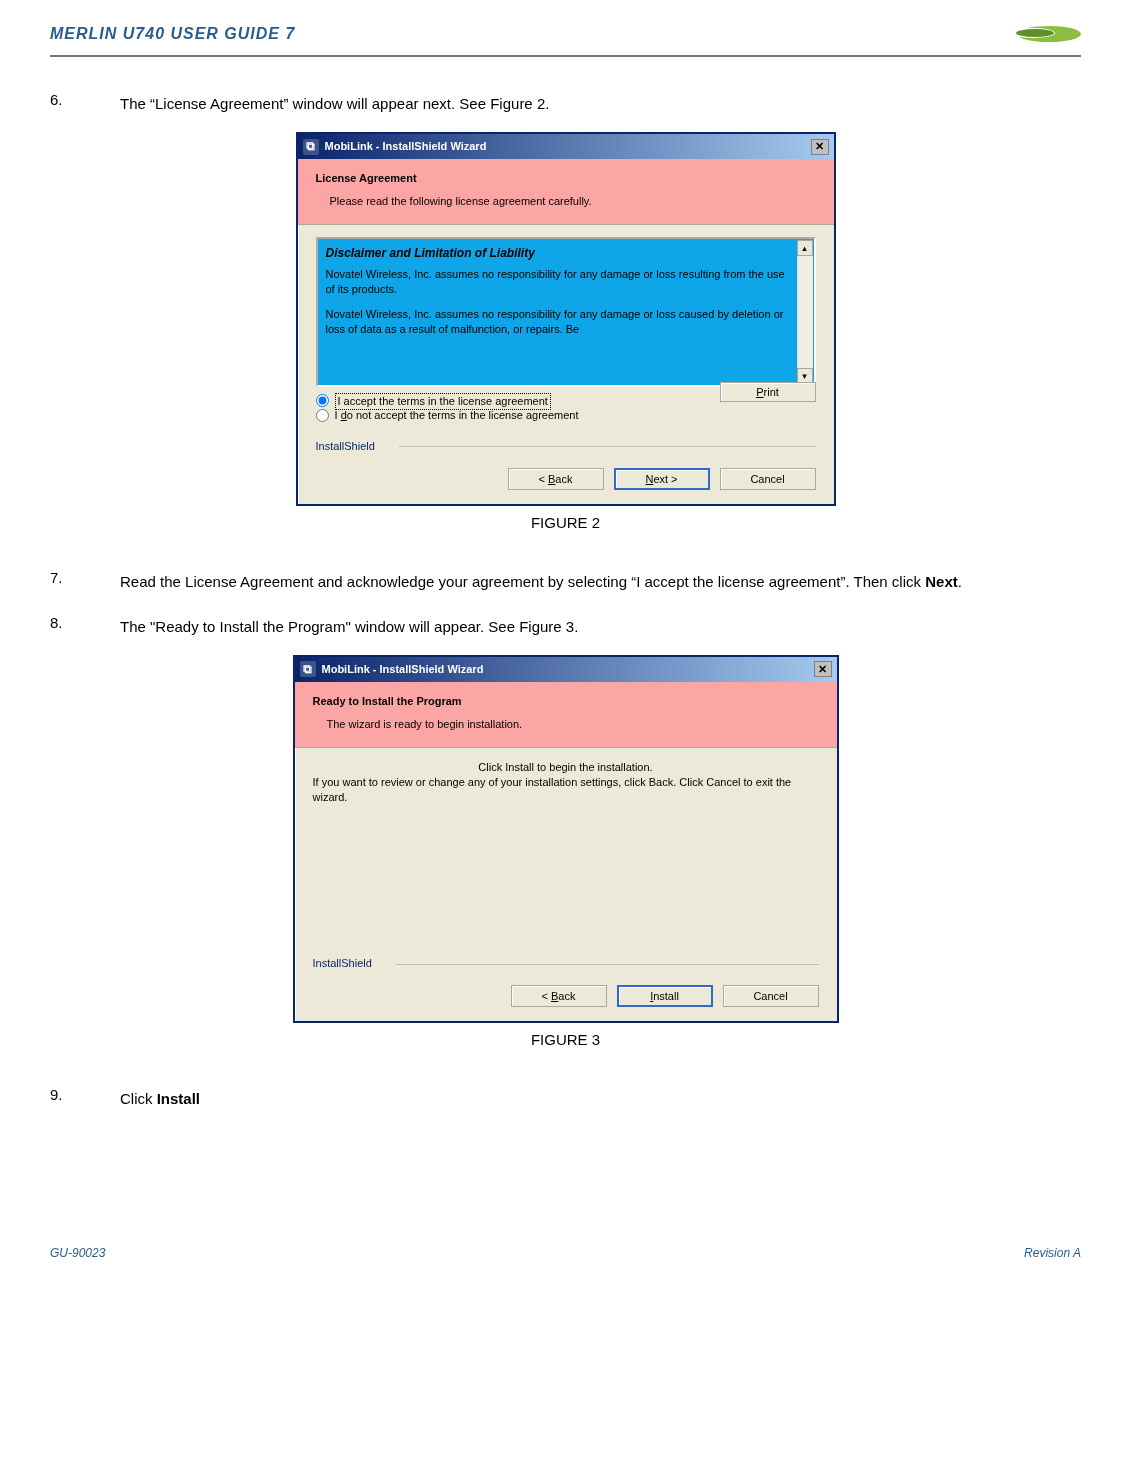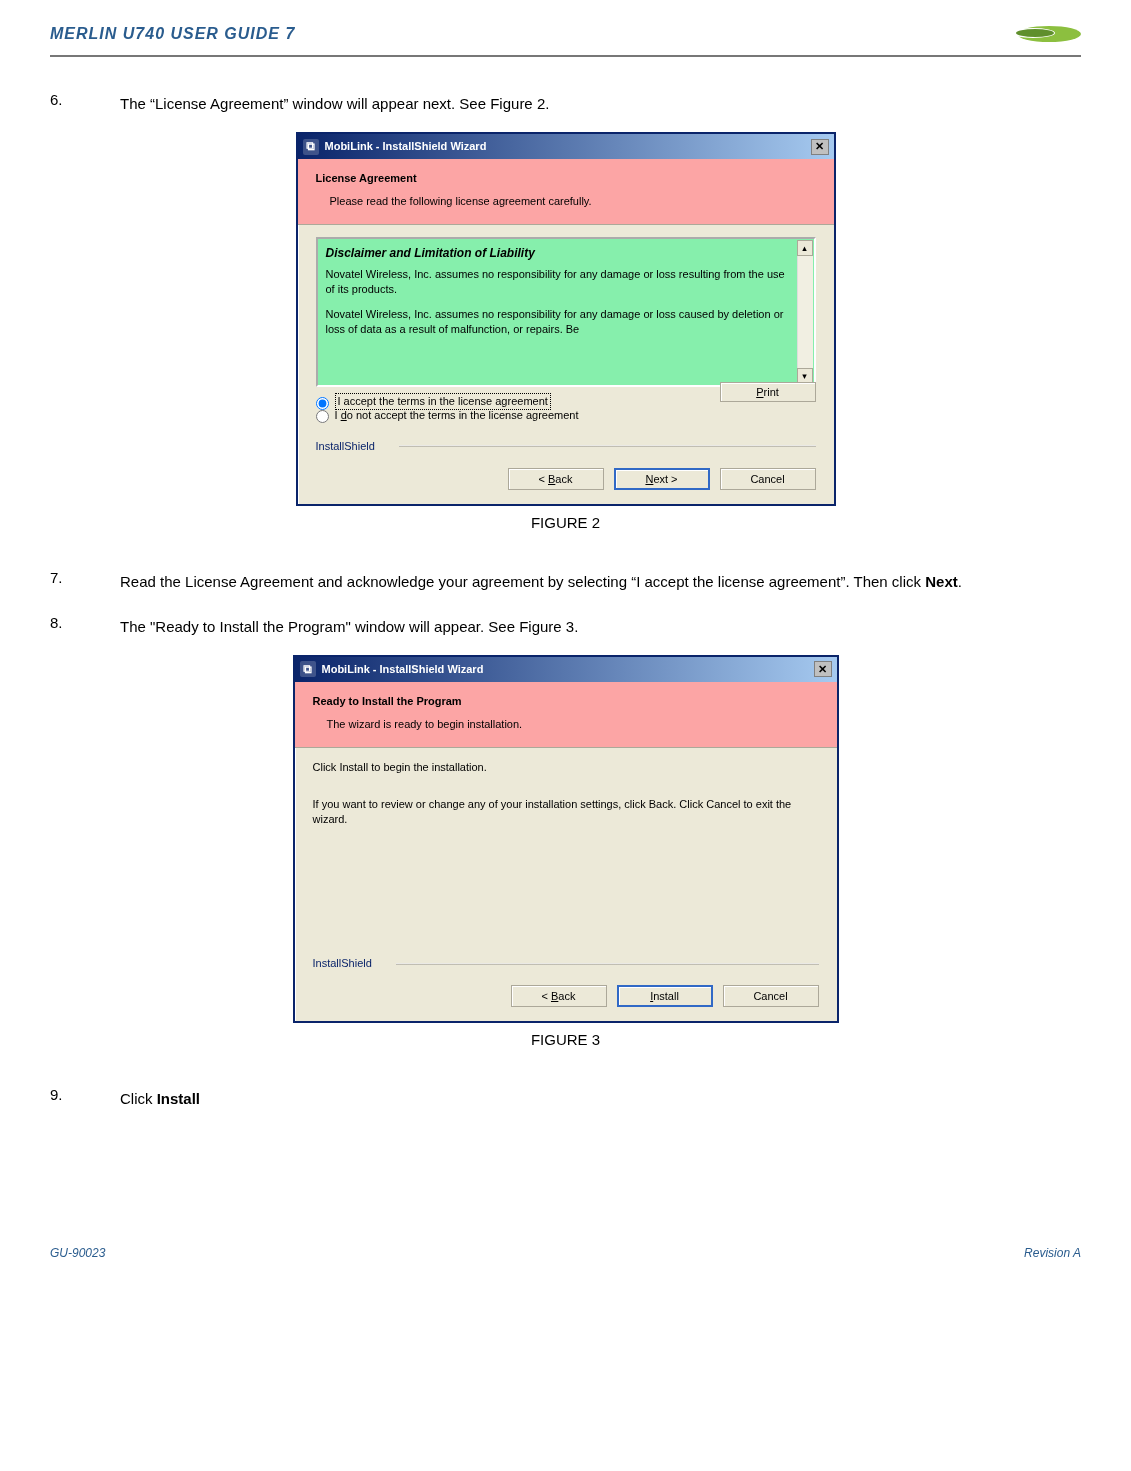--- a/index.html
+++ b/index.html
@@ -84,21 +84,21 @@
   }
   .banner-title { font-weight: bold; font-size: 11px; }
   .banner-sub { font-size: 11px; margin-top: 4px; padding-left: 14px; }
   .content {
     padding: 12px 18px 8px 18px;
     font-size: 11px;
     line-height: 1.35;
   }
   .scroll-box {
     border: 2px inset #fff;
-    background: #86efac;
+    background: #0ea5e9;
     height: 150px;
     overflow: hidden;
     position: relative;
     padding: 6px 22px 6px 8px;
     font-family: Arial, sans-serif;
     font-size: 11px;
     color: #000;
   }
   .scroll-box h4 {
     font-style: italic;
@@ -118,21 +118,21 @@
   }
   .sb-up { top: 1px; }
   .sb-down { bottom: 1px; }
   .sb-track {
     position: absolute;
     right: 1px; top: 17px; bottom: 17px;
     width: 16px;
     background: #f1efe2;
     border-left: 1px solid #ddd;
   }
-  .radio-row { display:flex; align-items:flex-end; gap:6px; margin-top:6px; font-size:11px;}
+  .radio-row { display:flex; align-items:flex-start; gap:6px; margin-top:6px; font-size:11px;}
   .radio-row input { margin-top:1px; }
   .radio-sel { border: 1px dotted #000; padding: 0 2px; }
   .print-row { display:flex; justify-content:flex-end; margin-top:-28px; }
   .print-row button, .btn {
     width: 96px;
     padding: 3px 0;
     font-size: 11px;
     background: #ece9d8;
     border: 1px solid #aca899;
     box-shadow: 1px 1px 0 #fff inset;
@@ -247,21 +247,21 @@
         <span class="ticon">⧉</span>
         <span>MobiLink - InstallShield Wizard</span>
         <span class="spacer"></span>
         <span class="close">✕</span>
       </div>
       <div class="banner">
         <div class="banner-title">Ready to Install the Program</div>
         <div class="banner-sub">The wizard is ready to begin installation.</div>
       </div>
       <div class="content" style="height:200px;">
-        <p style="margin-bottom:22px;">Click Install to begin the installation.</p>
+        <p style="margin-bottom:0;text-align:center;">Click Install to begin the installation.</p>
         <p>If you want to review or change any of your installation settings, click Back. Click Cancel to exit the wizard.</p>
       </div>
       <div class="brand-line">
         <span class="text">InstallShield</span>
         <span class="hr"></span>
       </div>
       <div class="button-row">
         <button class="btn">&lt; <span class="u">B</span>ack</button>
         <button class="btn default"><span class="u">I</span>nstall</button>
         <button class="btn">Cancel</button>

